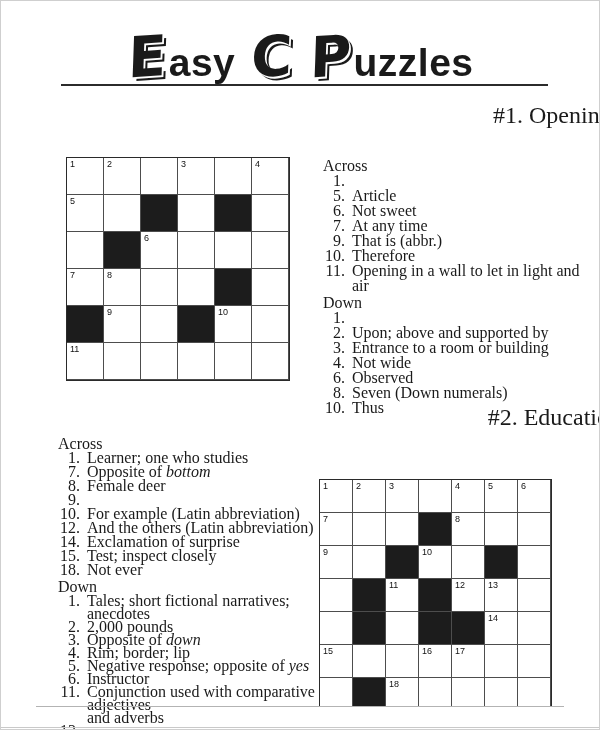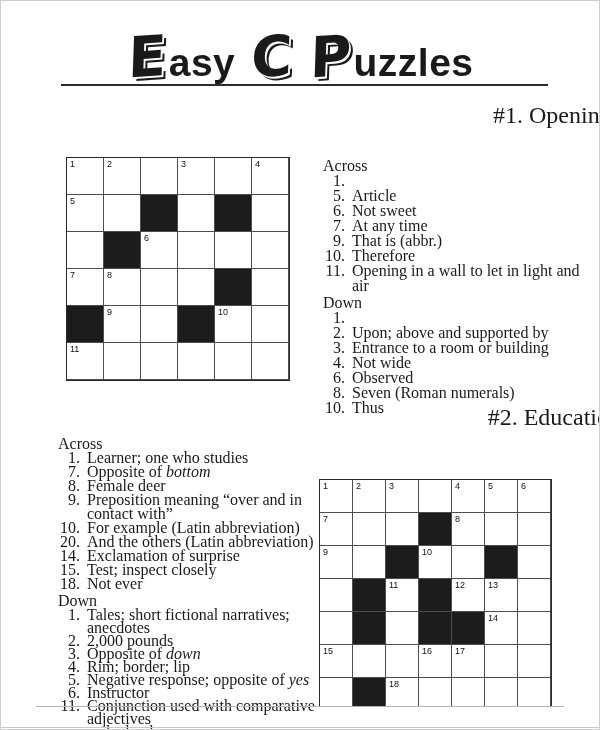--- a/index.html
+++ b/index.html
@@ -182,21 +182,21 @@
           <div class="clue">
             <span class="clue-num">4.</span>
             <span class="clue-text">Not wide</span>
           </div>
           <div class="clue">
             <span class="clue-num">6.</span>
             <span class="clue-text">Observed</span>
           </div>
           <div class="clue">
             <span class="clue-num">8.</span>
-            <span class="clue-text">Seven (Roman numerals)</span>
+            <span class="clue-text">Seven (Down numerals)</span>
           </div>
           <div class="clue">
             <span class="clue-num">10.</span>
             <span class="clue-text">Thus</span>
           </div>
         </div>
     </div>
   </div>
 
   <div class="puzzle-heading" id="p2-heading">#2. Education</div>
@@ -212,28 +212,27 @@
           <div class="clue">
             <span class="clue-num">7.</span>
             <span class="clue-text">Opposite of <i>bottom</i></span>
           </div>
           <div class="clue">
             <span class="clue-num">8.</span>
             <span class="clue-text">Female deer</span>
           </div>
           <div class="clue">
             <span class="clue-num">9.</span>
-            <span class="clue-text">Preposition meaning “over and in contact with”</span>
           </div>
           <div class="clue">
             <span class="clue-num">10.</span>
             <span class="clue-text">For example (Latin abbreviation)</span>
           </div>
           <div class="clue">
-            <span class="clue-num">20.</span>
+            <span class="clue-num">12.</span>
             <span class="clue-text">And the others (Latin abbreviation)</span>
           </div>
           <div class="clue">
             <span class="clue-num">14.</span>
             <span class="clue-text">Exclamation of surprise</span>
           </div>
           <div class="clue">
             <span class="clue-num">15.</span>
             <span class="clue-text">Test; inspect closely</span>
           </div>

